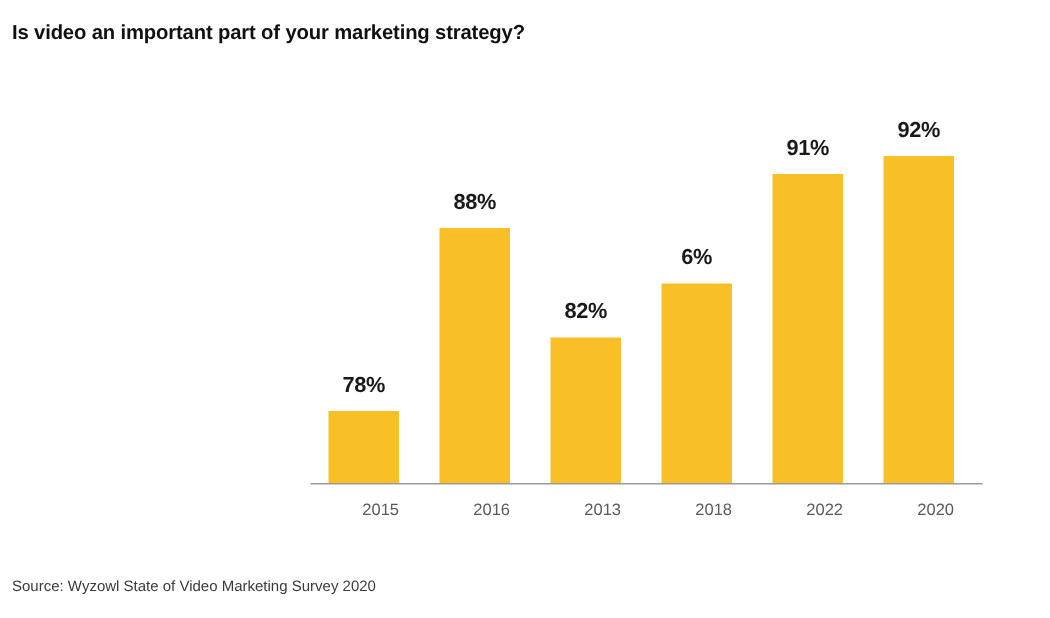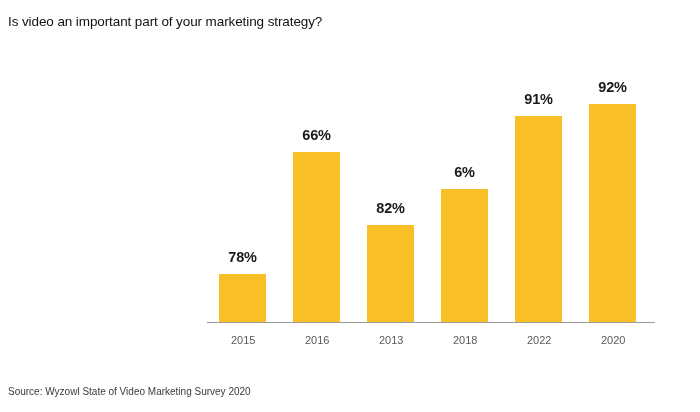--- a/index.html
+++ b/index.html
@@ -16,21 +16,21 @@
     width: 700px;
     height: 412px;
     background: #ffffff;
     overflow: hidden;
   }
   #chart-title {
     position: absolute;
     left: 8px;
     top: 14px;
     font-size: 13.5px;
-    font-weight: normal;
+    font-weight: bold;
     color: #111111;
     letter-spacing: -0.1px;
     white-space: nowrap;
   }
   #plot-area {
     position: absolute;
     left: 0;
     top: 0;
     width: 700px;
     height: 412px;
@@ -51,23 +51,23 @@
     width: 47px;
     text-align: center;
     font-size: 14.5px;
     font-weight: bold;
     color: #1a1a1a;
     letter-spacing: -0.2px;
     white-space: nowrap;
   }
   .bar-category {
     position: absolute;
-    left: 12px;
+    left: 0;
     width: 47px;
-    text-align: left;
+    text-align: right;
     font-size: 11px;
     font-weight: normal;
     color: #5a5a5a;
     white-space: nowrap;
   }
   #axis-line {
     position: absolute;
     left: 207px;
     top: 322px;
     width: 448px;
@@ -90,21 +90,21 @@
 
   <div id="chart-title">Is video an important part of your marketing strategy?</div>
 
   <div id="plot-area">
       <div class="bar-group" style="left: 219px; top: 0px; width: 47px; height: 412px; position: absolute;">
         <div class="bar-value" style="top: 248.556px;">78%</div>
         <div class="bar" style="top: 273.556px; height: 48.4444px; background: rgb(248, 191, 38);"></div>
         <div class="bar-category" style="top: 334px;">2015</div>
       </div>
       <div class="bar-group" style="left: 293px; top: 0px; width: 47px; height: 412px; position: absolute;">
-        <div class="bar-value" style="top: 127.444px;">66%</div>
+        <div class="bar-value" style="top: 127.444px;">88%</div>
         <div class="bar" style="top: 152.444px; height: 169.556px; background: rgb(248, 191, 38);"></div>
         <div class="bar-category" style="top: 334px;">2016</div>
       </div>
       <div class="bar-group" style="left: 367px; top: 0px; width: 47px; height: 412px; position: absolute;">
         <div class="bar-value" style="top: 200.111px;">82%</div>
         <div class="bar" style="top: 225.111px; height: 96.8889px; background: rgb(248, 191, 38);"></div>
         <div class="bar-category" style="top: 334px;">2013</div>
       </div>
       <div class="bar-group" style="left: 441px; top: 0px; width: 47px; height: 412px; position: absolute;">
         <div class="bar-value" style="top: 163.778px;">6%</div>

